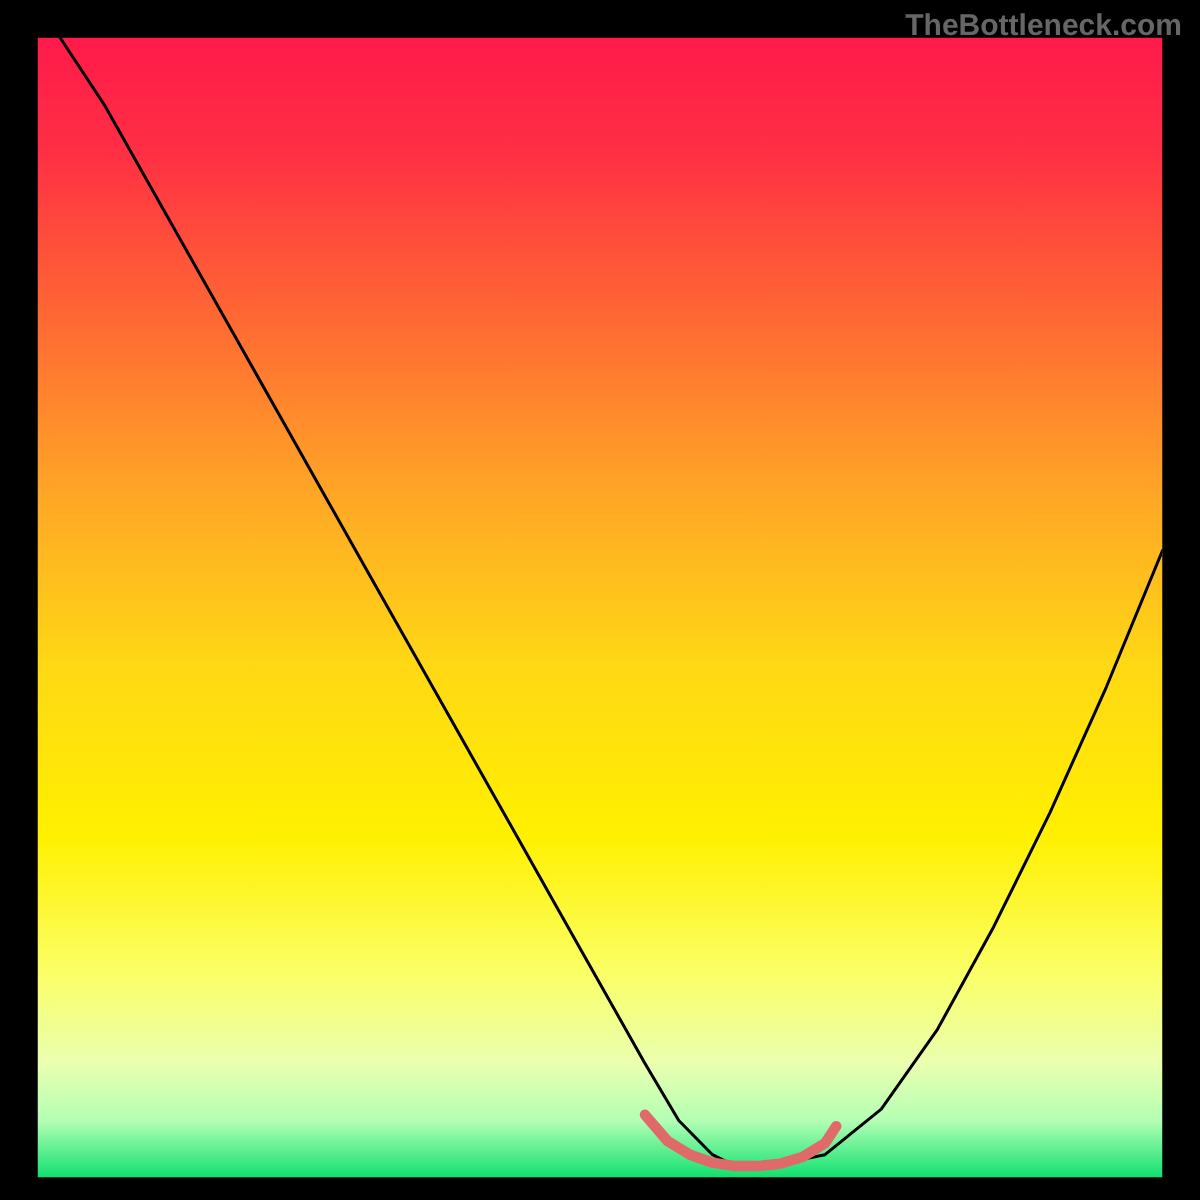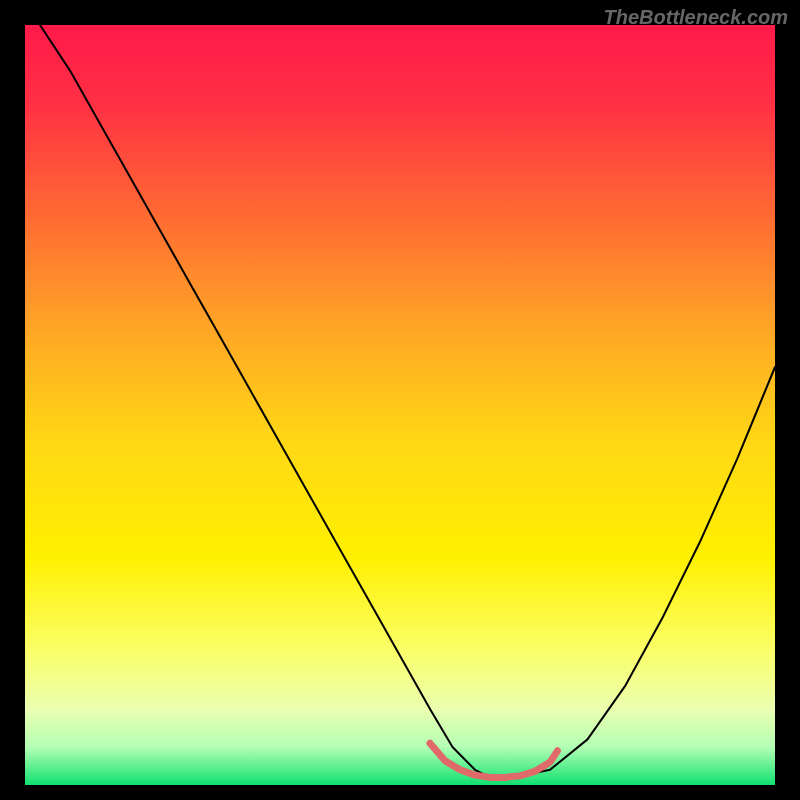--- a/index.html
+++ b/index.html
@@ -12,21 +12,20 @@
     font-family: Arial, sans-serif;
   }
   .watermark {
     position: absolute;
     top: 6px;
     right: 12px;
     color: #666;
     font-size: 20px;
     font-weight: bold;
     z-index: 10;
-    font-style: italic;
   }
   .plot-area {
     position: absolute;
     left: 25px;
     top: 25px;
     width: 750px;
     height: 760px;
   }
   svg {
     display: block;

